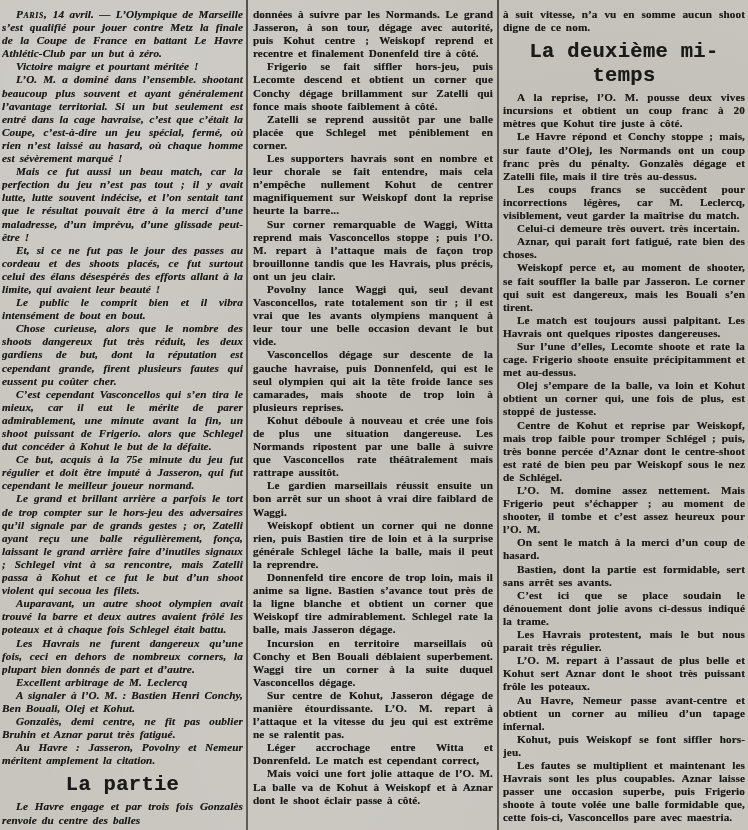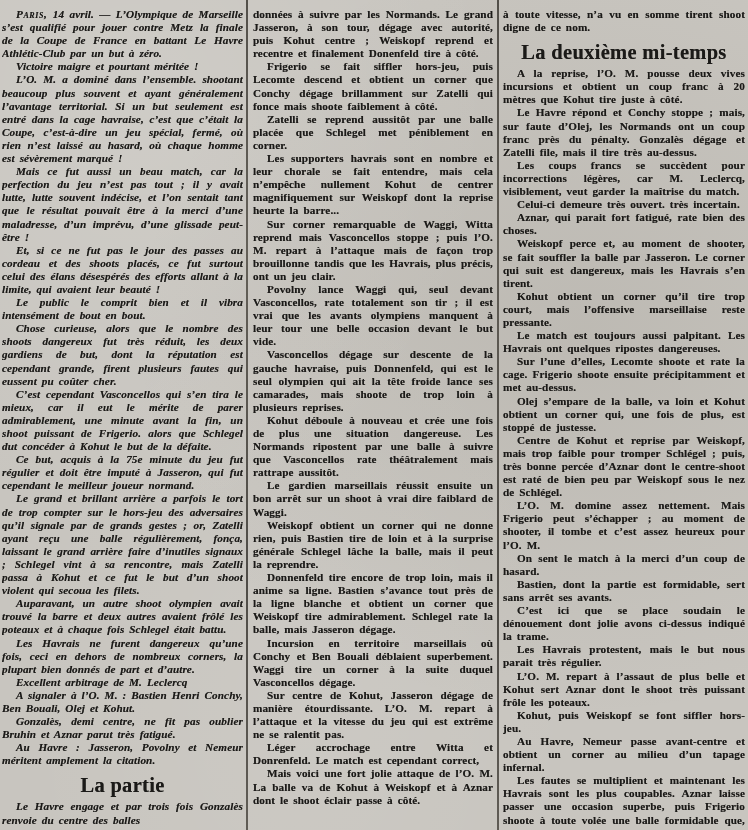--- a/index.html
+++ b/index.html
@@ -40,21 +40,21 @@
     text-indent: 14px;
     font-weight: bold;
     word-spacing: .18em;
     letter-spacing: .1px;
     text-shadow: 0 0 .4px rgba(25,24,22,.55);
   }
   .para + .para { margin-top: 0; }
   .cont { text-indent: 0; }
   .col-0 .para { font-style: italic; }
   .heading {
-    font-family: Liberation Serif, serif;
+    font-family: Liberation Mono, monospace;
     font-style: normal;
     font-weight: bold;
     font-size: 20.5px;
     line-height: 24px;
     text-align: center;
     letter-spacing: .3px;
     margin: 6px 0 3px 0;
     text-shadow: 0 0 .5px rgba(25,24,22,.6);
   }
   .sc { font-variant: small-caps; letter-spacing: .6px; }
@@ -96,36 +96,35 @@
       <p class="para">Le gardien marseillais réussit ensuite un bon arrêt sur un shoot à vrai dire faiblard de Waggi.</p>
       <p class="para">Weiskopf obtient un corner qui ne donne rien, puis Bastien tire de loin et à la surprise générale Schlegel lâche la balle, mais il peut la reprendre.</p>
       <p class="para">Donnenfeld tire encore de trop loin, mais il anime sa ligne. Bastien s’avance tout près de la ligne blanche et obtient un corner que Weiskopf tire admirablement. Schlegel rate la balle, mais Jasseron dégage.</p>
       <p class="para">Incursion en territoire marseillais où Conchy et Ben Bouali déblaient superbement. Waggi tire un corner à la suite duquel Vasconcellos dégage.</p>
       <p class="para">Sur centre de Kohut, Jasseron dégage de manière étourdissante. L’O. M. repart à l’attaque et la vitesse du jeu qui est extrême ne se ralentit pas.</p>
       <p class="para">Léger accrochage entre Witta et Donrenfeld. Le match est cependant correct,</p>
       <p class="para">Mais voici une fort jolie attaque de l’O. M. La balle va de Kohut à Weiskopf et à Aznar dont le shoot éclair passe à côté.</p>
     </div>
   <div class="rule rule-2"></div>
   <div class="col col-2">
-      <p class="para cont">à toute vitesse, n’a vu en somme tirent shoot digne de ce nom.</p>
+      <p class="para cont">à suit vitesse, n’a vu en somme aucun shoot digne de ce nom.</p>
       <h2 class="heading">La deuxième mi-temps</h2>
       <p class="para">A la reprise, l’O. M. pousse deux vives incursions et obtient un coup franc à 20 mètres que Kohut tire juste à côté.</p>
       <p class="para">Le Havre répond et Conchy stoppe ; mais, sur faute d’Olej, les Normands ont un coup franc près du pénalty. Gonzalès dégage et Zatelli file, mais il tire très au-dessus.</p>
       <p class="para">Les coups francs se succèdent pour incorrections légères, car M. Leclercq, visiblement, veut garder la maîtrise du match.</p>
       <p class="para">Celui-ci demeure très ouvert. très incertain.</p>
       <p class="para">Aznar, qui parait fort fatigué, rate bien des choses.</p>
-      <p class="para">Weiskopf perce et, au moment de shooter, se fait souffler la balle par Jasseron. Le corner qui suit est dangereux, mais les Havrais s’en tirent.</p>
-      <p class="para">Kohut obtient un corner qu’il tire trop court, mais l’offensive marseillaise reste pressante.</p>
+      <p class="para">Weiskopf perce et, au moment de shooter, se fait souffler la balle par Jasseron. Le corner qui suit est dangereux, mais les Bouali s’en tirent.</p>
       <p class="para">Le match est toujours aussi palpitant. Les Havrais ont quelques ripostes dangereuses.</p>
       <p class="para">Sur l’une d’elles, Lecomte shoote et rate la cage. Frigerio shoote ensuite précipitamment et met au-dessus.</p>
       <p class="para">Olej s’empare de la balle, va loin et Kohut obtient un corner qui, une fois de plus, est stoppé de justesse.</p>
       <p class="para">Centre de Kohut et reprise par Weiskopf, mais trop faible pour tromper Schlégel ; puis, très bonne percée d’Aznar dont le centre-shoot est raté de bien peu par Weiskopf sous le nez de Schlégel.</p>
       <p class="para">L’O. M. domine assez nettement. Mais Frigerio peut s’échapper ; au moment de shooter, il tombe et c’est assez heureux pour l’O. M.</p>
       <p class="para">On sent le match à la merci d’un coup de hasard.</p>
       <p class="para">Bastien, dont la partie est formidable, sert sans arrêt ses avants.</p>
       <p class="para">C’est ici que se place soudain le dénouement dont jolie avons ci-dessus indiqué la trame.</p>
       <p class="para">Les Havrais protestent, mais le but nous parait très régulier.</p>
       <p class="para">L’O. M. repart à l’assaut de plus belle et Kohut sert Aznar dont le shoot très puissant frôle les poteaux.</p>
+      <p class="para">Au Havre, Nemeur passe avant-centre et obtient un corner au milieu d’un tapage infernal.</p>
       <p class="para">Kohut, puis Weiskopf se font siffler hors-jeu.</p>
-      <p class="para">Au Havre, Nemeur passe avant-centre et obtient un corner au milieu d’un tapage infernal.</p>
       <p class="para">Les fautes se multiplient et maintenant les Havrais sont les plus coupables. Aznar laisse passer une occasion superbe, puis Frigerio shoote à toute volée une balle formidable que, cette fois-ci, Vasconcellos pare avec maestria.</p>
     </div>
 </div>
 
 </body></html>

